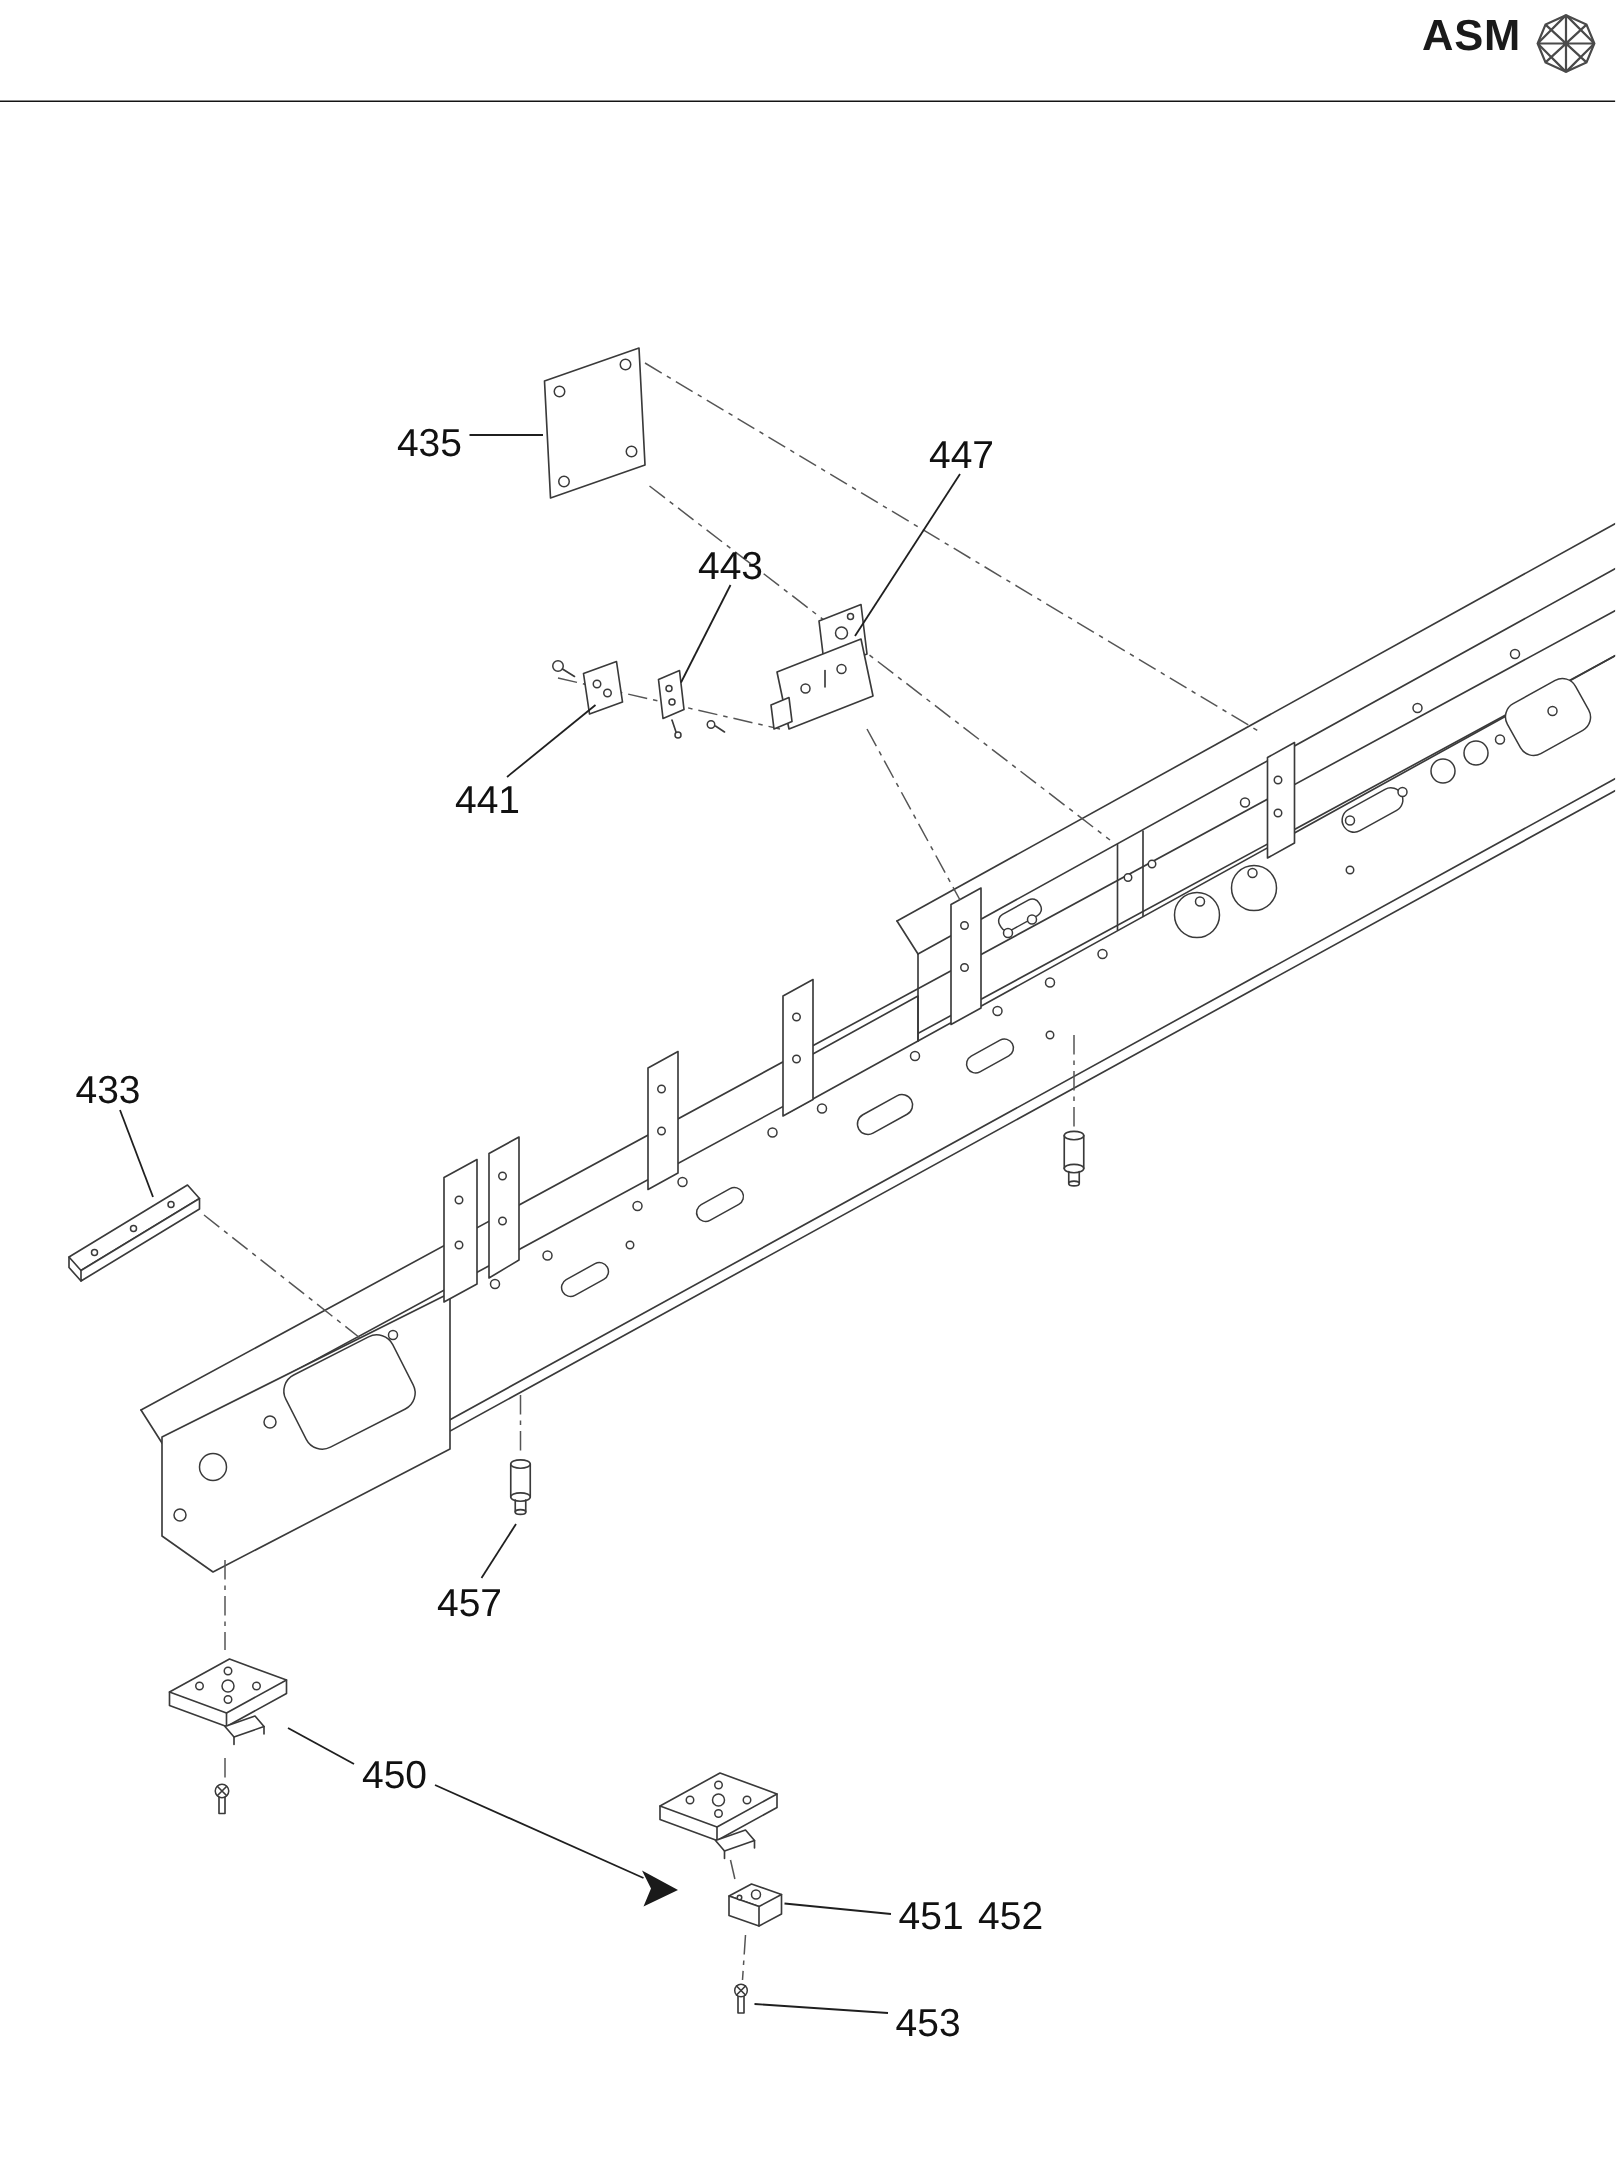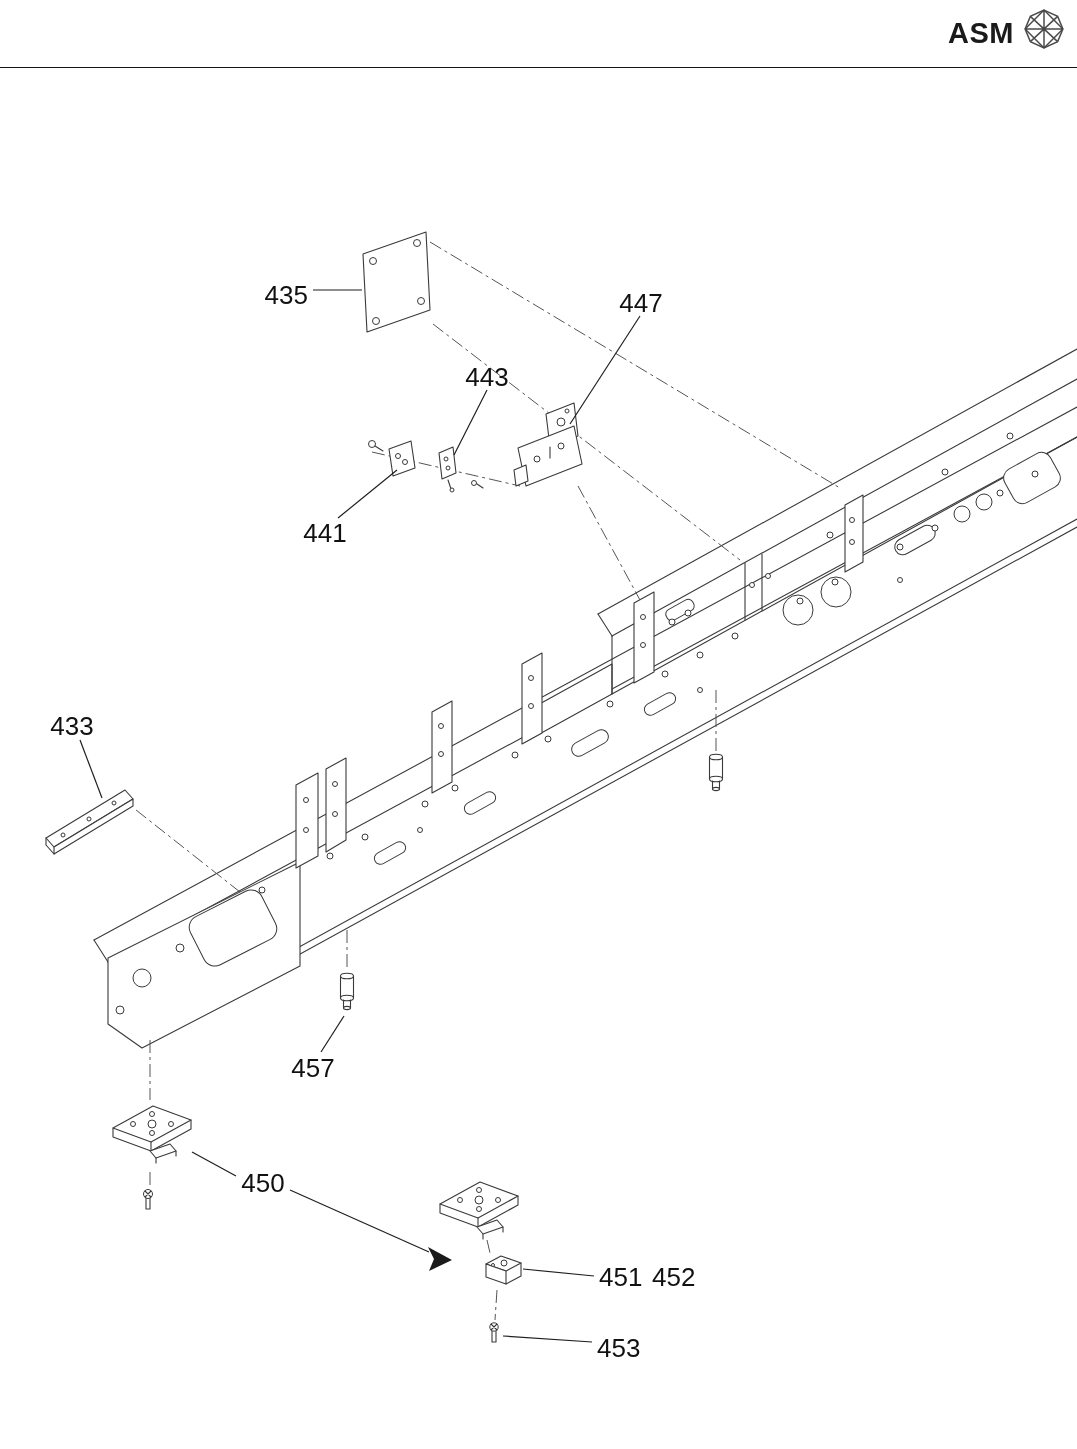--- a/index.html
+++ b/index.html
@@ -1,18 +1,18 @@
 <!DOCTYPE html>
 <html><head>
 <meta charset="utf-8">
 <style>
   html,body{margin:0;padding:0;background:#fff;}
   .page{position:relative;width:1077px;height:1449px;background:#ffffff;
         font-family:"Liberation Sans",sans-serif;overflow:hidden;}
-  .header{position:absolute;top:8px;right:12px;display:flex;align-items:flex-end;gap:9px;}
+  .header{position:absolute;top:8px;right:12px;display:flex;align-items:flex-start;gap:9px;}
   .brand{font-size:29px;font-weight:bold;letter-spacing:.5px;color:#1a1a1a;}
   .logo{display:block;}
   .divider{position:absolute;top:67px;left:0;right:0;border-top:1.5px solid #141414;}
   svg.diagram{position:absolute;left:0;top:0;}
   .s{stroke:#3a3a3a;stroke-width:1.1;fill:none;stroke-linejoin:round;stroke-linecap:round;}
   .f{stroke:#3a3a3a;stroke-width:1.1;fill:#ffffff;stroke-linejoin:round;}
   .hole{stroke:#3a3a3a;stroke-width:1;fill:#ffffff;}
   .cl{stroke:#555;stroke-width:1;fill:none;}
   .ld{stroke:#1f1f1f;stroke-width:1.2;fill:none;}
   .callout{font-size:26px;fill:#111;font-family:"Liberation Sans",sans-serif;}

